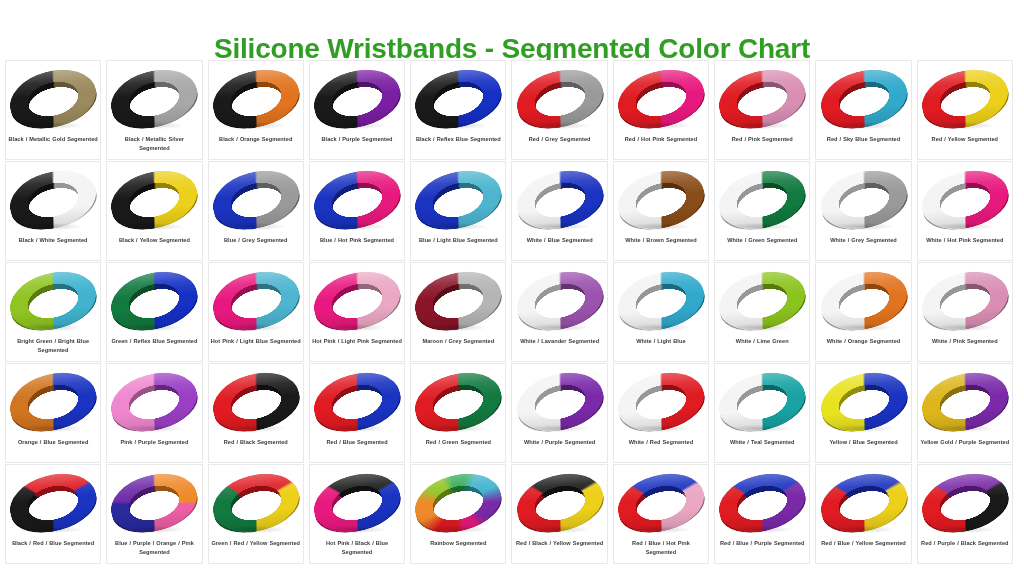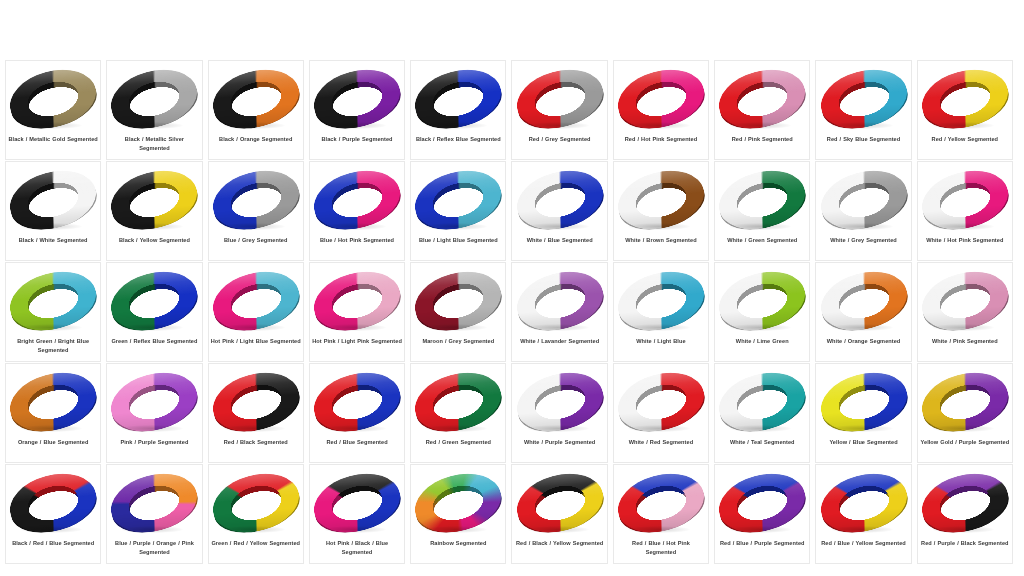--- a/index.html
+++ b/index.html
@@ -145,20 +145,21 @@
     background: radial-gradient(ellipse at 50% 50%,
                 rgba(0,0,0,0.16) 0%, rgba(0,0,0,0.05) 52%, rgba(0,0,0,0) 75%);
     z-index: 1;
   }
 </style>
 </head>
 <body>
 
 <div id="page">
 
+  <h1 id="chart-title">Silicone Wristbands - Segmented Color Chart</h1>
 
   <div id="grid">
       <div class="card">
         <div class="band-wrap">
           <div class="band-shadow"></div>
           <div class="band">
             <div class="ring-lip" style="background: conic-gradient(from 195deg, rgb(26, 26, 26) 2.5deg, rgb(26, 26, 26) 177.5deg, rgb(155, 138, 92) 182.5deg, rgb(155, 138, 92) 357.5deg, rgb(26, 26, 26) 360deg);"></div>
             <div class="ring" style="background: conic-gradient(from 195deg, rgb(26, 26, 26) 2.5deg, rgb(26, 26, 26) 177.5deg, rgb(155, 138, 92) 182.5deg, rgb(155, 138, 92) 357.5deg, rgb(26, 26, 26) 360deg);"></div>
             <div class="gloss"></div>
           </div>

